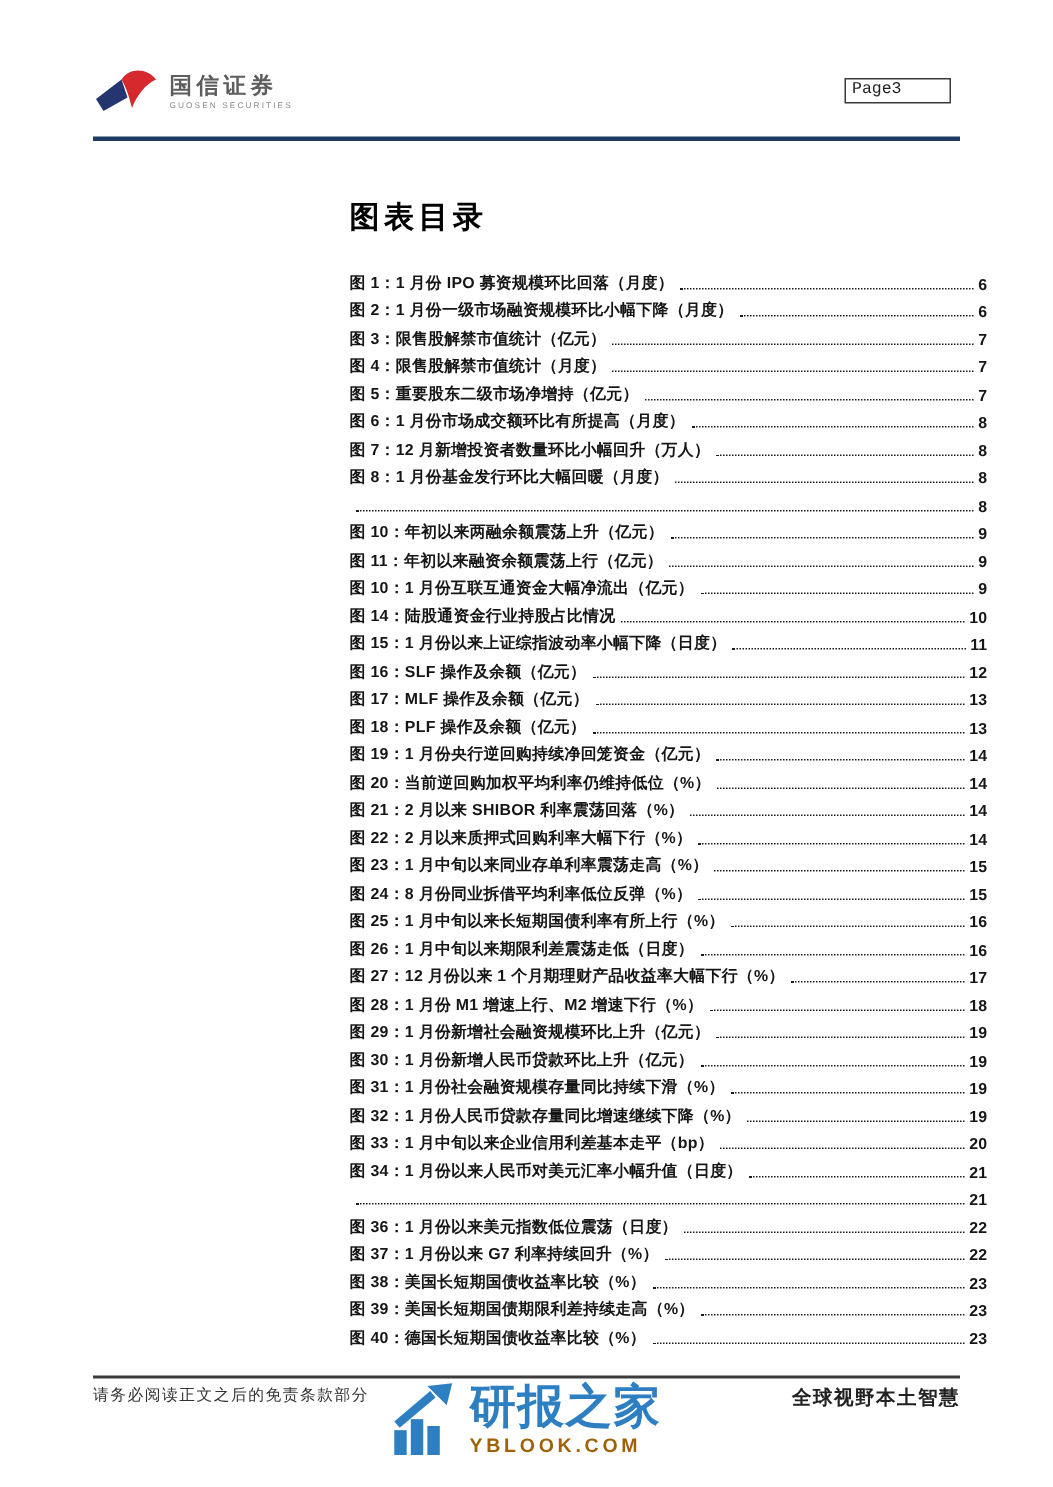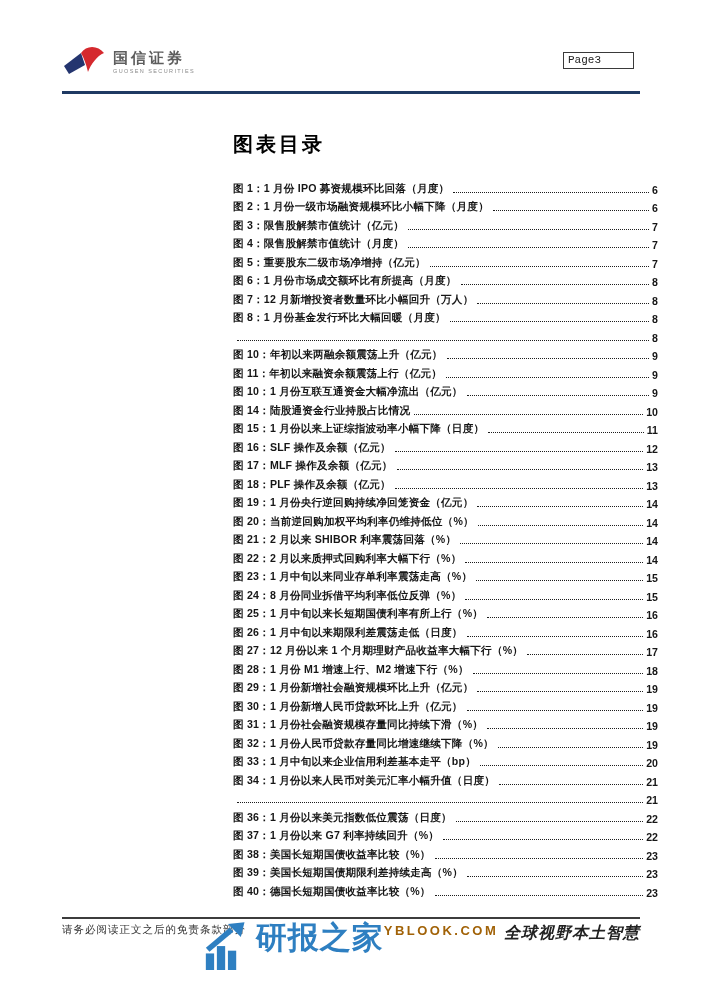--- a/index.html
+++ b/index.html
@@ -41,29 +41,29 @@
   .toc-row .pg{flex:0 0 auto;text-align:right;}
   
   .footer-rule{position:absolute;left:62px;top:917px;width:578px;height:2px;background:#3c3c3c;}
   .footer-left{
     position:absolute;left:62px;top:923px;
     font-family:"Liberation Serif","DejaVu Serif",serif;
     font-size:10.5px;color:#333;letter-spacing:1px;
   }
   .footer-right{
     position:absolute;right:62px;top:923px;
-    font-family:"Liberation Serif","DejaVu Serif",serif;font-style:italic;font-weight:bold;
-    font-size:16px;color:#222;letter-spacing:1px;
+    font-family:"Liberation Serif","DejaVu Serif",serif;font-weight:bold;
+    font-size:13px;color:#222;letter-spacing:1px;
   }
   
   .watermark{
     position:absolute;left:0;right:0;top:922px;
     display:flex;justify-content:center;align-items:flex-start;gap:6px;
   }
-  .wm-text{display:flex;flex-direction:row;}
+  .wm-text{display:flex;flex-direction:column;}
   .wm-cn{font-size:31px;font-weight:bold;color:#2e7fc1;line-height:1.05;letter-spacing:1px;}
   .wm-site{font-size:13px;font-weight:bold;color:#a16207;letter-spacing:2.5px;margin-top:1px;}
 </style>
 </head>
 <body>
 
 <div class="page">
 
   <div class="brand">
     <svg width="44" height="32" viewBox="0 0 44 32">

